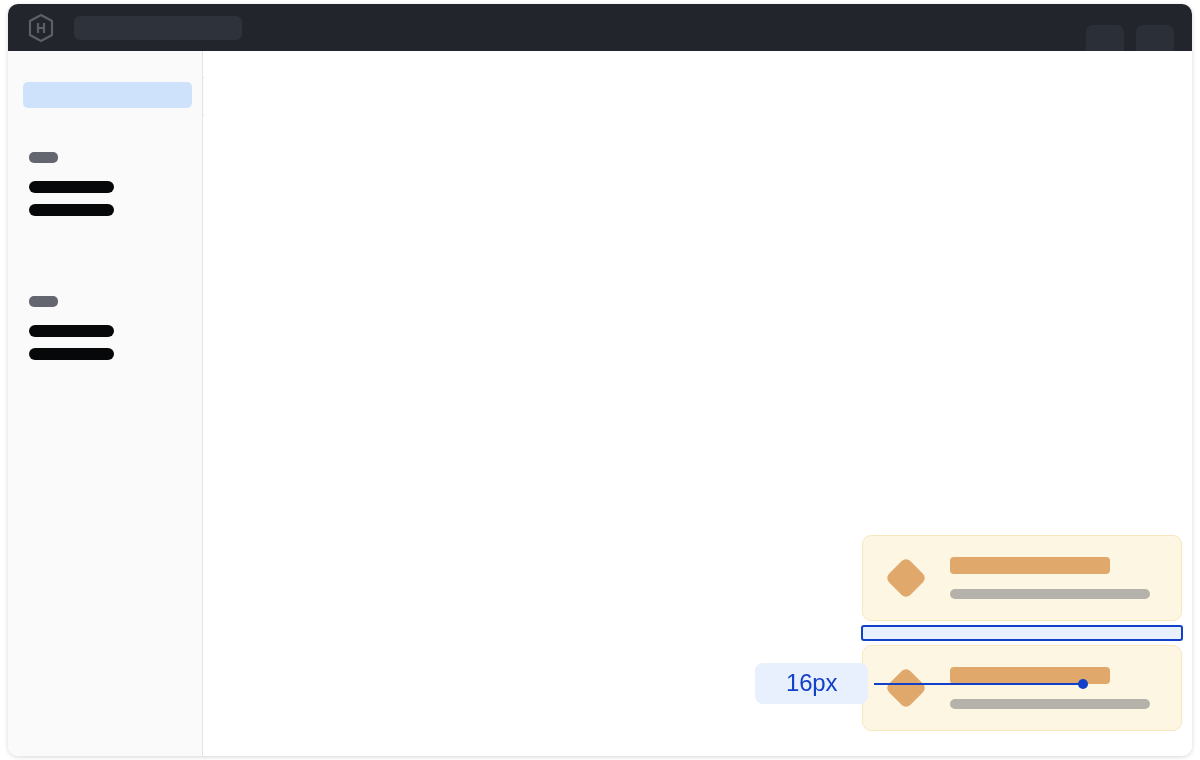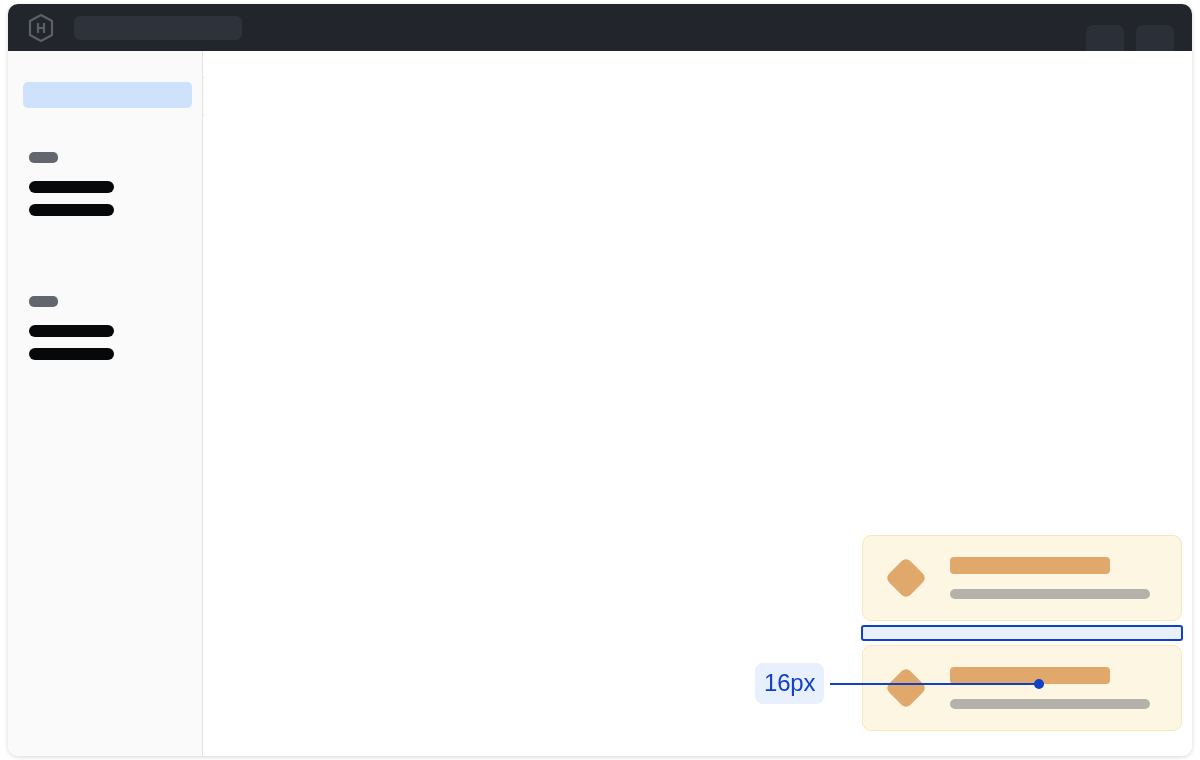--- a/index.html
+++ b/index.html
@@ -192,21 +192,21 @@
     top: 612px;
     display: flex;
     align-items: center;
   }
 
   .measure-pill {
     background: #e8f0fe;
     color: #1340c8;
     font-size: 24px;
     line-height: 1;
-    padding: 8px 9px 9px;
+    padding: 8px 31px 9px;
     border-radius: 8px;
     letter-spacing: -0.2px;
   }
 
   .leader-line {
     width: 205px;
     height: 2px;
     background: #1340c8;
     margin-left: 6px;
   }

